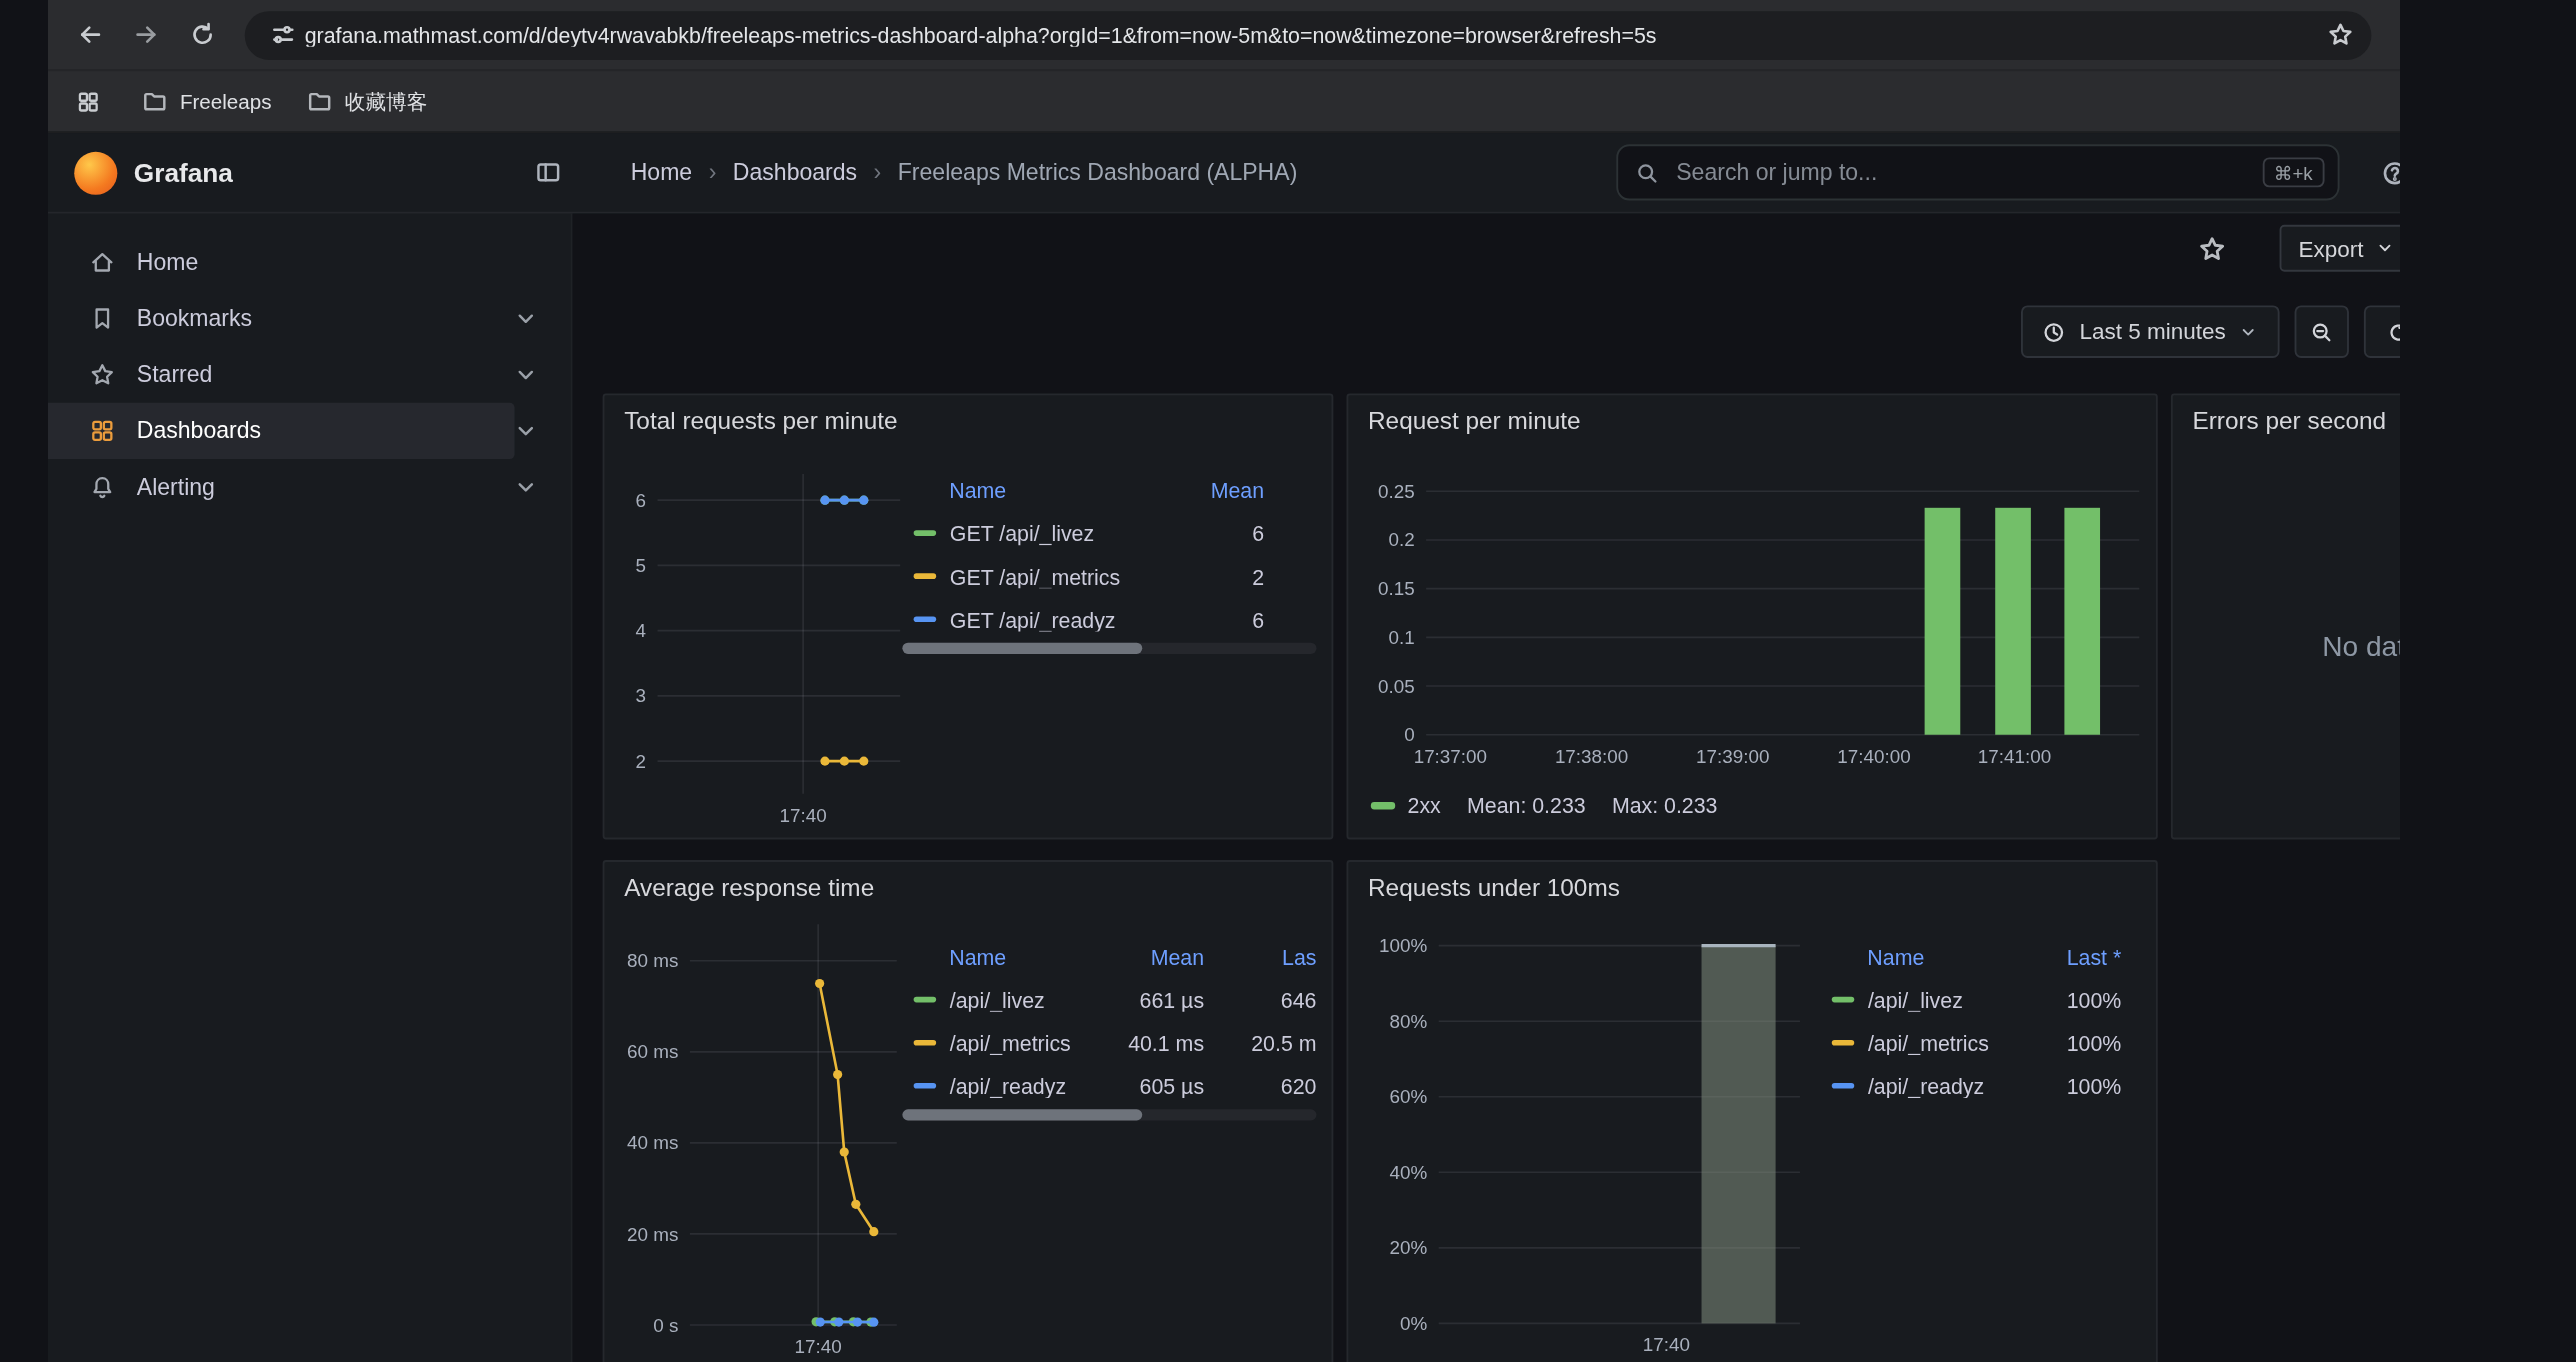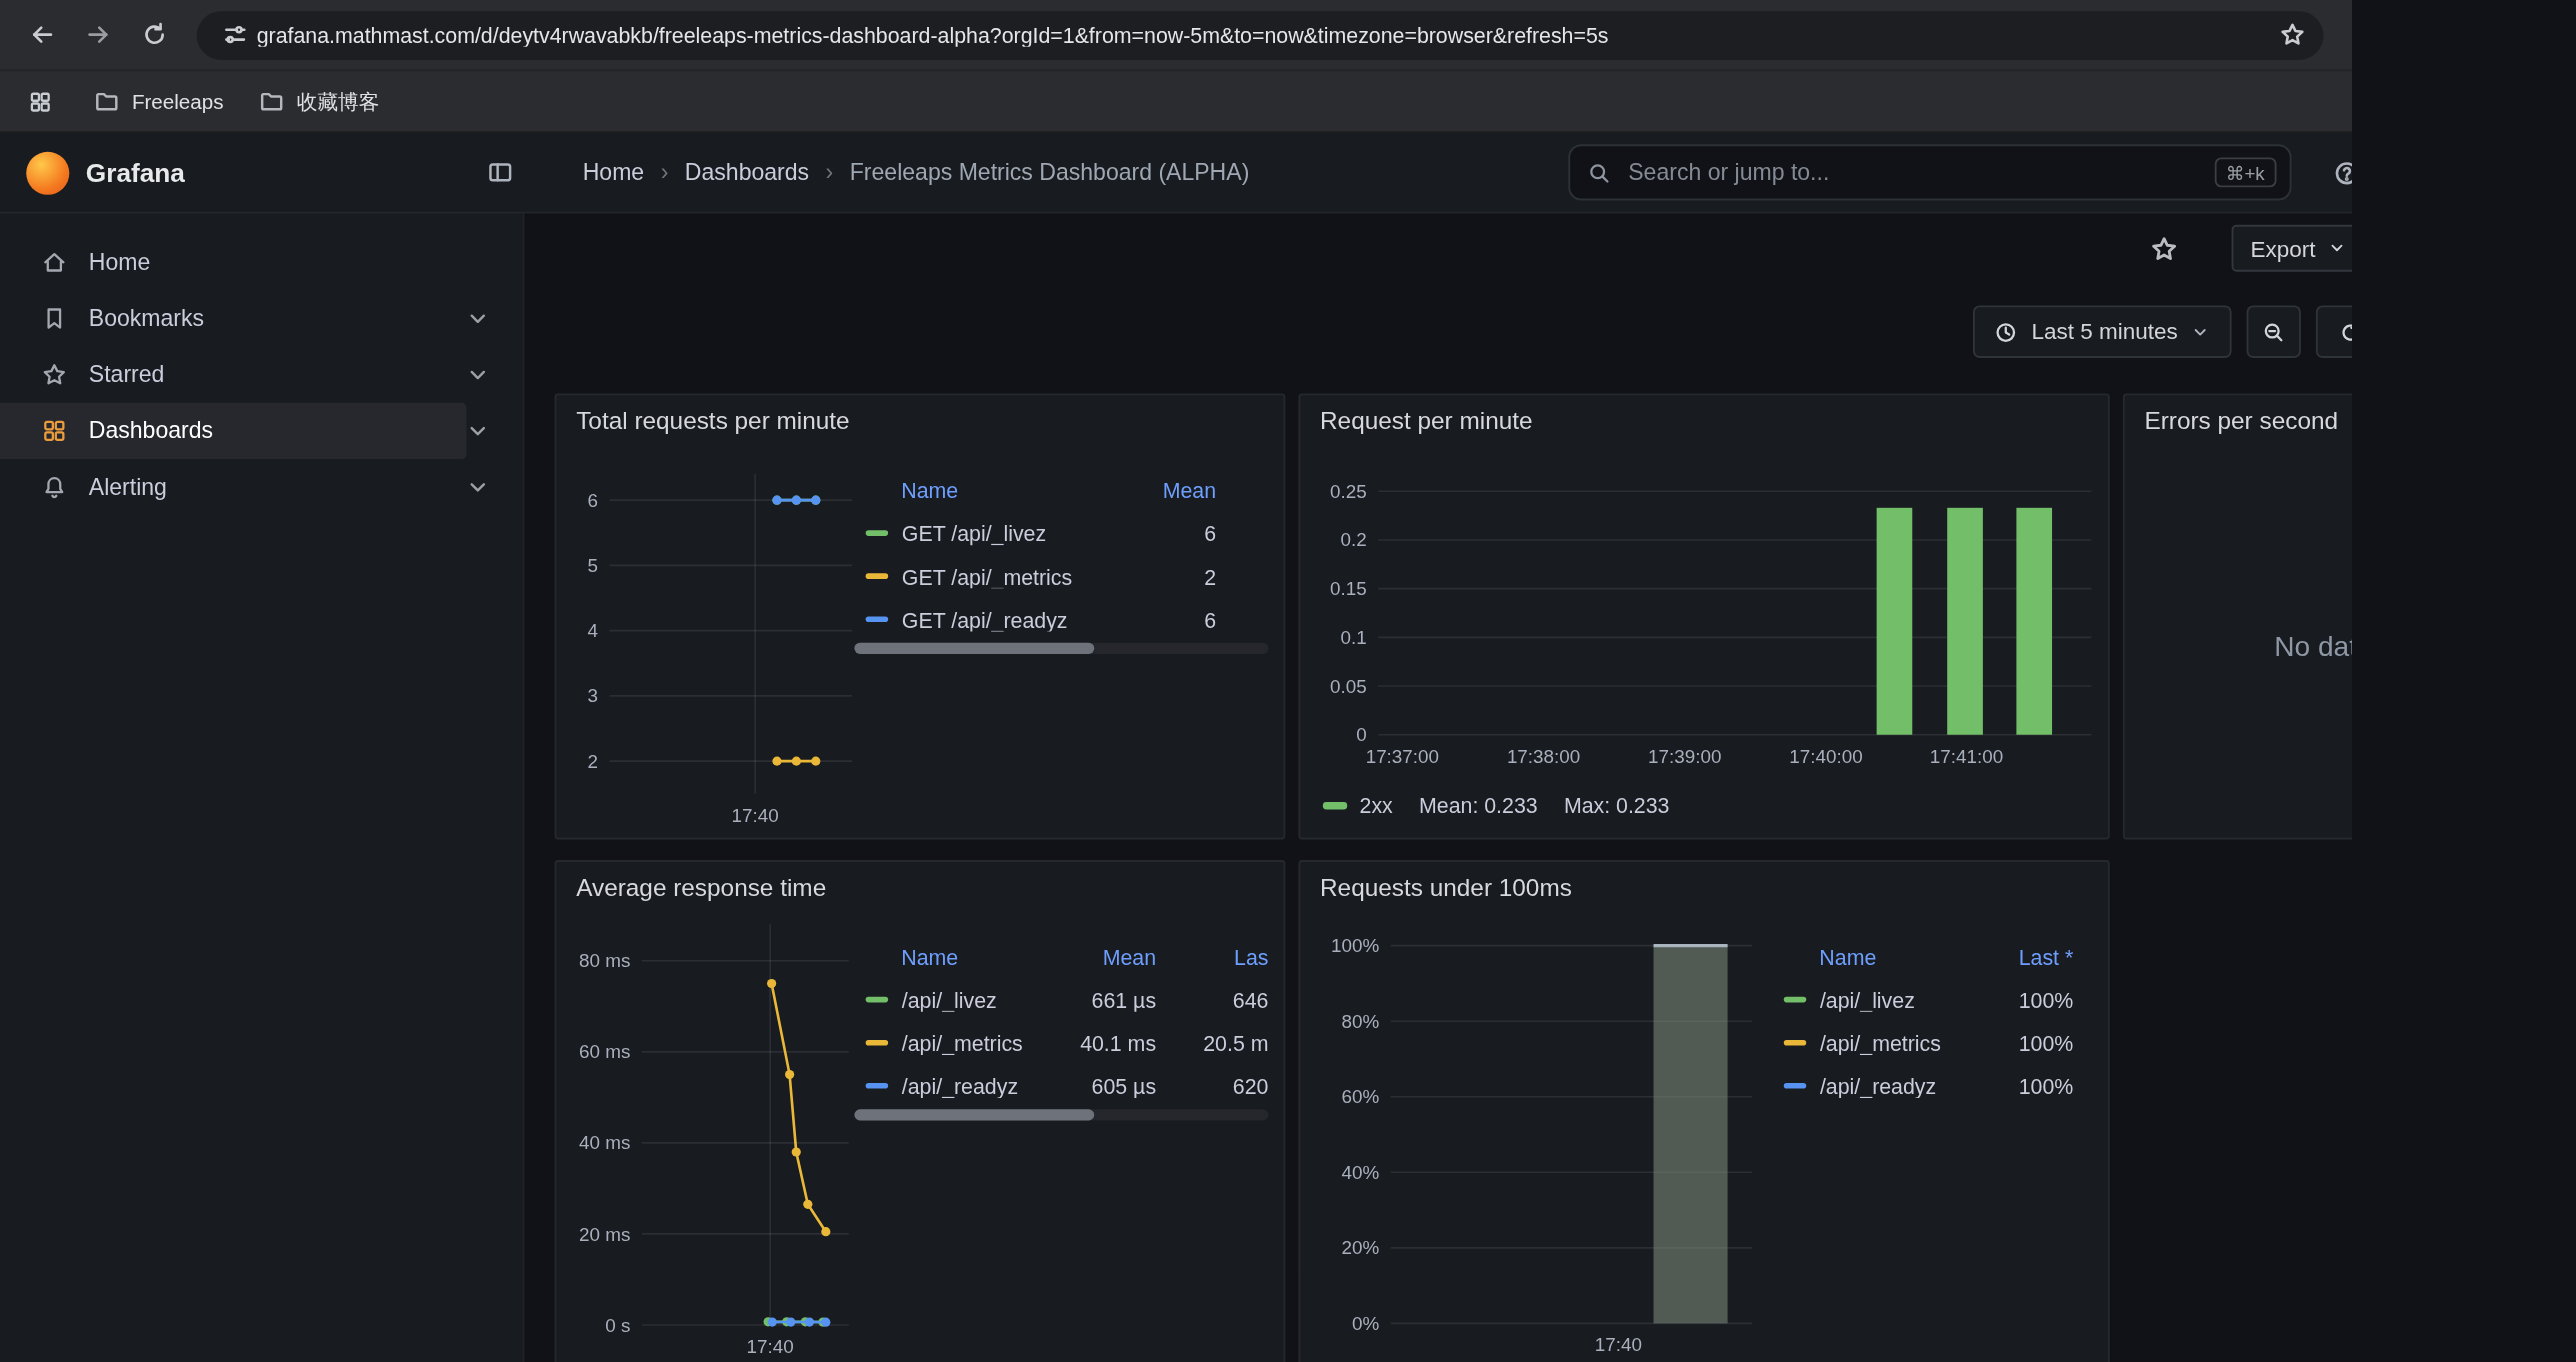--- a/index.html
+++ b/index.html
@@ -1,16 +1,16 @@
 <!DOCTYPE html>
 <html style="font-size:14px"><head>
 <meta charset="utf-8">
 <style>
   html,body{margin:0;padding:0;background:#111217;}
-  .stage{width:2352px;height:1363px;overflow:hidden;}
+  .stage{width:2352px;height:1363px;overflow:hidden;margin-left:48px;}
   .viewport{width:1375px;height:727px;transform:scale(1.8737);transform-origin:0 0;
     font-family:"Liberation Sans",sans-serif;background:#111217;position:relative;overflow:hidden;
     -webkit-font-smoothing:antialiased;}
   button{background:none;border:none;color:inherit;font:inherit;padding:0;cursor:pointer;}
   svg{display:block;}
   .ic{stroke:currentColor;fill:none;stroke-width:1.5;stroke-linecap:round;stroke-linejoin:round;}
 
   
   .chrome-toolbar{height:37px;background:#2b2c2f;display:flex;align-items:center;padding:0 8.8px;gap:1.8px;}
   .cicon{width:28px;height:28px;border-radius:50%;display:flex;align-items:center;justify-content:center;color:#c9ccd0;flex:none;}

